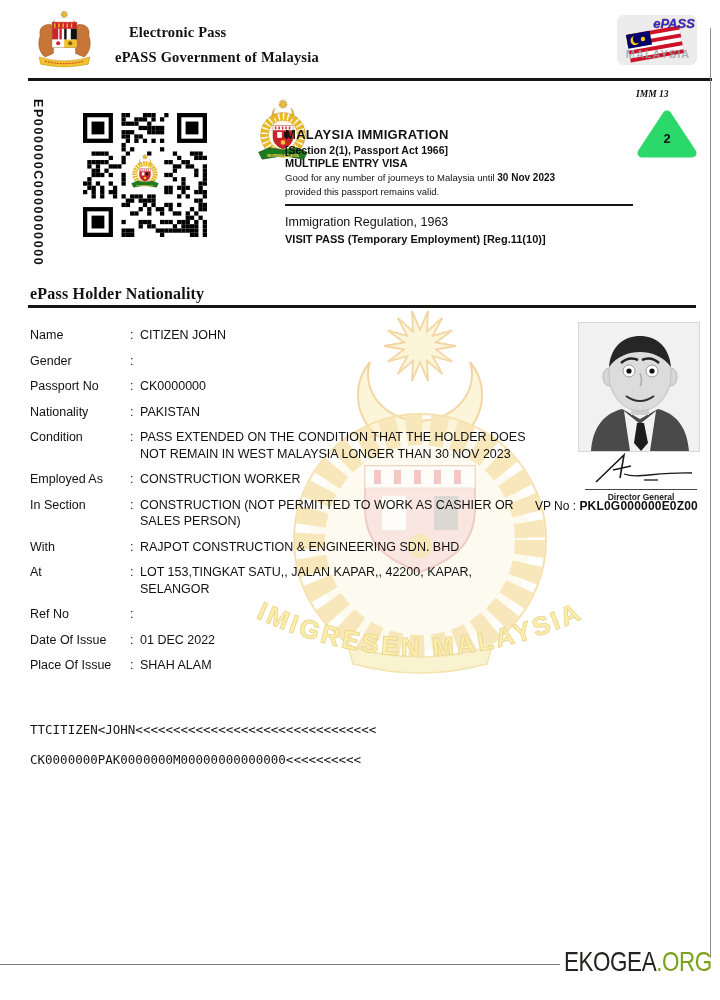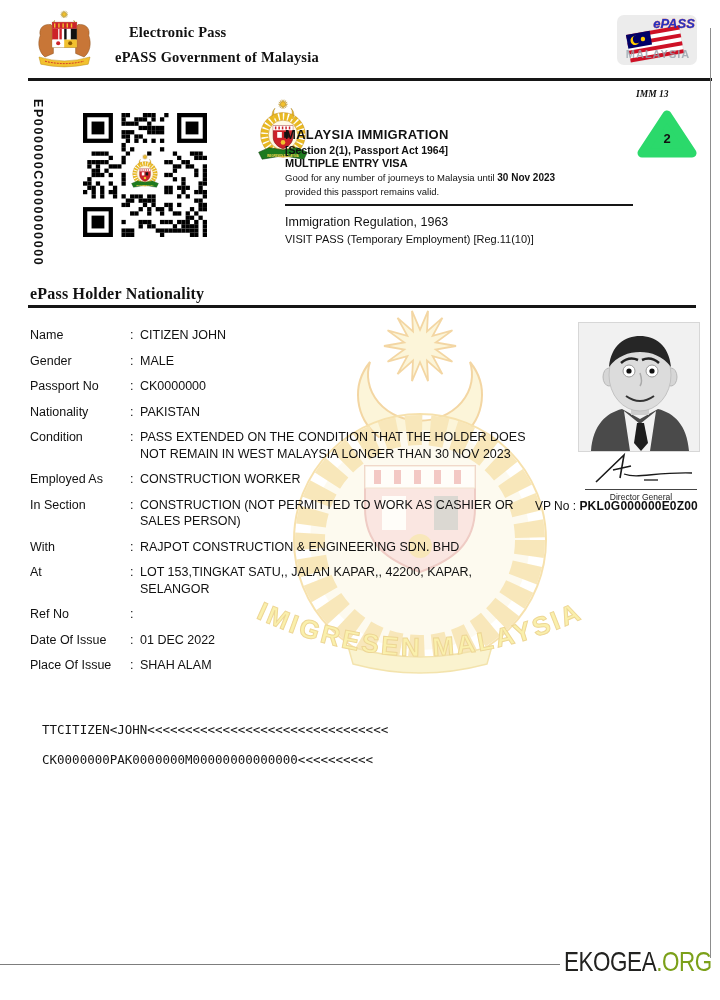--- a/index.html
+++ b/index.html
@@ -21,43 +21,43 @@
   .crest-top{left:254px;top:99px;}
   .visa-center{left:285px;top:127px;width:348px;}
   .vc-title{font-size:13px;font-weight:bold;letter-spacing:.3px;}
   .vc-sub{font-size:10.5px;font-weight:bold;margin-top:2px;}
   .vc-type{font-size:11px;font-weight:bold;margin-top:1px;}
   .vc-valid{font-size:9.5px;margin-top:3px;}
   .vc-valid b{font-size:10px;}
   .vc-provided{font-size:9.5px;margin-top:3px;}
   .vc-hr{height:2px;background:#161616;margin-top:7px;}
   .vc-reg{font-size:12.5px;margin-top:9px;}
-  .vc-pass{font-size:11px;font-weight:normal;margin-top:4px;}
+  .vc-pass{font-size:11px;font-weight:bold;margin-top:4px;}
   .tri-wrap{left:637px;top:108px;width:60px;height:52px;}
   .tri-num{left:637px;top:131px;width:60px;text-align:center;font-size:13px;font-weight:bold;}
 
   
   .sec-title{left:30px;top:285px;font:bold 16px "Liberation Serif",serif;letter-spacing:.2px;}
   .sec-rule{left:28px;width:668px;top:305px;height:2.5px;background:#161616;}
   .watermark{left:252px;top:296px;opacity:.5;z-index:0;}
   .fields{left:30px;top:327px;width:520px;font-size:12.5px;line-height:16.5px;z-index:2;}
   .frow{display:flex;margin-bottom:9px;}
   .flabel{width:100px;flex:none;}
   .fcolon{width:10px;flex:none;}
   .fvalue{width:392px;}
   .photo{left:578px;top:322px;z-index:2;border:1px solid #d7d7d7;}
   .sig{left:590px;top:449px;z-index:2;}
   .dg-line{left:585px;top:489px;width:112px;height:1px;background:#444;z-index:2;}
-  .dg-cap{left:585px;top:492px;width:112px;text-align:center;font-size:8.5px;color:#222;z-index:2;}
+  .dg-cap{left:585px;top:492px;width:112px;text-align:center;font-size:8.5px;color:#222;z-index:2;font-weight:bold;}
   .vp-row{top:499px;right:22px;font-size:12px;z-index:2;}
   .vp-row b{letter-spacing:.2px;}
 
   
   .mrz{left:30px;font-family:"DejaVu Sans Mono",monospace;font-size:12.5px;color:#151515;
-       white-space:nowrap;z-index:2;margin-left:12px;}
+       white-space:nowrap;z-index:2;}
   .mrz1{top:722px;} .mrz2{top:752px;}
 
   
   .foot-line{left:0;top:964px;width:560px;height:1px;background:#7d7d7d;}
   .brand{top:946px;right:8px;font-size:28px;letter-spacing:-.5px;transform:scaleX(.8);
          transform-origin:100% 50%;white-space:nowrap;}
   .brand .bk{color:#222220;}
   .brand .gr{color:#7BA019;}
 </style>
 </head>
@@ -373,21 +373,21 @@
       <use href="#crest-sym" x="46" y="41" width="32" height="36.5"></use>
     </svg>
 </div>
 
 <svg class="abs crest-top" width="58" height="66" viewBox="0 0 100 114">
   <use href="#crest-sym" width="100" height="114"></use>
 </svg>
 
 <div class="abs visa-center">
   <div class="vc-title">MALAYSIA IMMIGRATION</div>
-  <div class="vc-sub">[Section 2(1), Passport Act 1964]</div>
+  <div class="vc-sub">[Section 2(1), Passport Act 1966]</div>
   <div class="vc-type">MULTIPLE ENTRY VISA</div>
   <div class="vc-valid">
     <span>Good for any number of journeys to Malaysia until</span>
     <b>30 Nov 2023</b>
   </div>
   <div class="vc-provided">provided this passport remains valid.</div>
   <div class="vc-hr"></div>
   <div class="vc-reg">Immigration Regulation, 1963</div>
   <div class="vc-pass">VISIT PASS (Temporary Employment) [Reg.11(10)]</div>
 </div>
@@ -425,21 +425,20 @@
 <div class="abs fields" id="fields">
   <div class="frow">
     <span class="flabel">Name</span>
     <span class="fcolon">:</span>
     <span class="fvalue">CITIZEN JOHN</span>
   </div>
 
   <div class="frow">
     <span class="flabel">Gender</span>
     <span class="fcolon">:</span>
-    <span class="fvalue">MALE</span>
   </div>
 
   <div class="frow">
     <span class="flabel">Passport No</span>
     <span class="fcolon">:</span>
     <span class="fvalue">CK0000000</span>
   </div>
 
   <div class="frow">
     <span class="flabel">Nationality</span>

